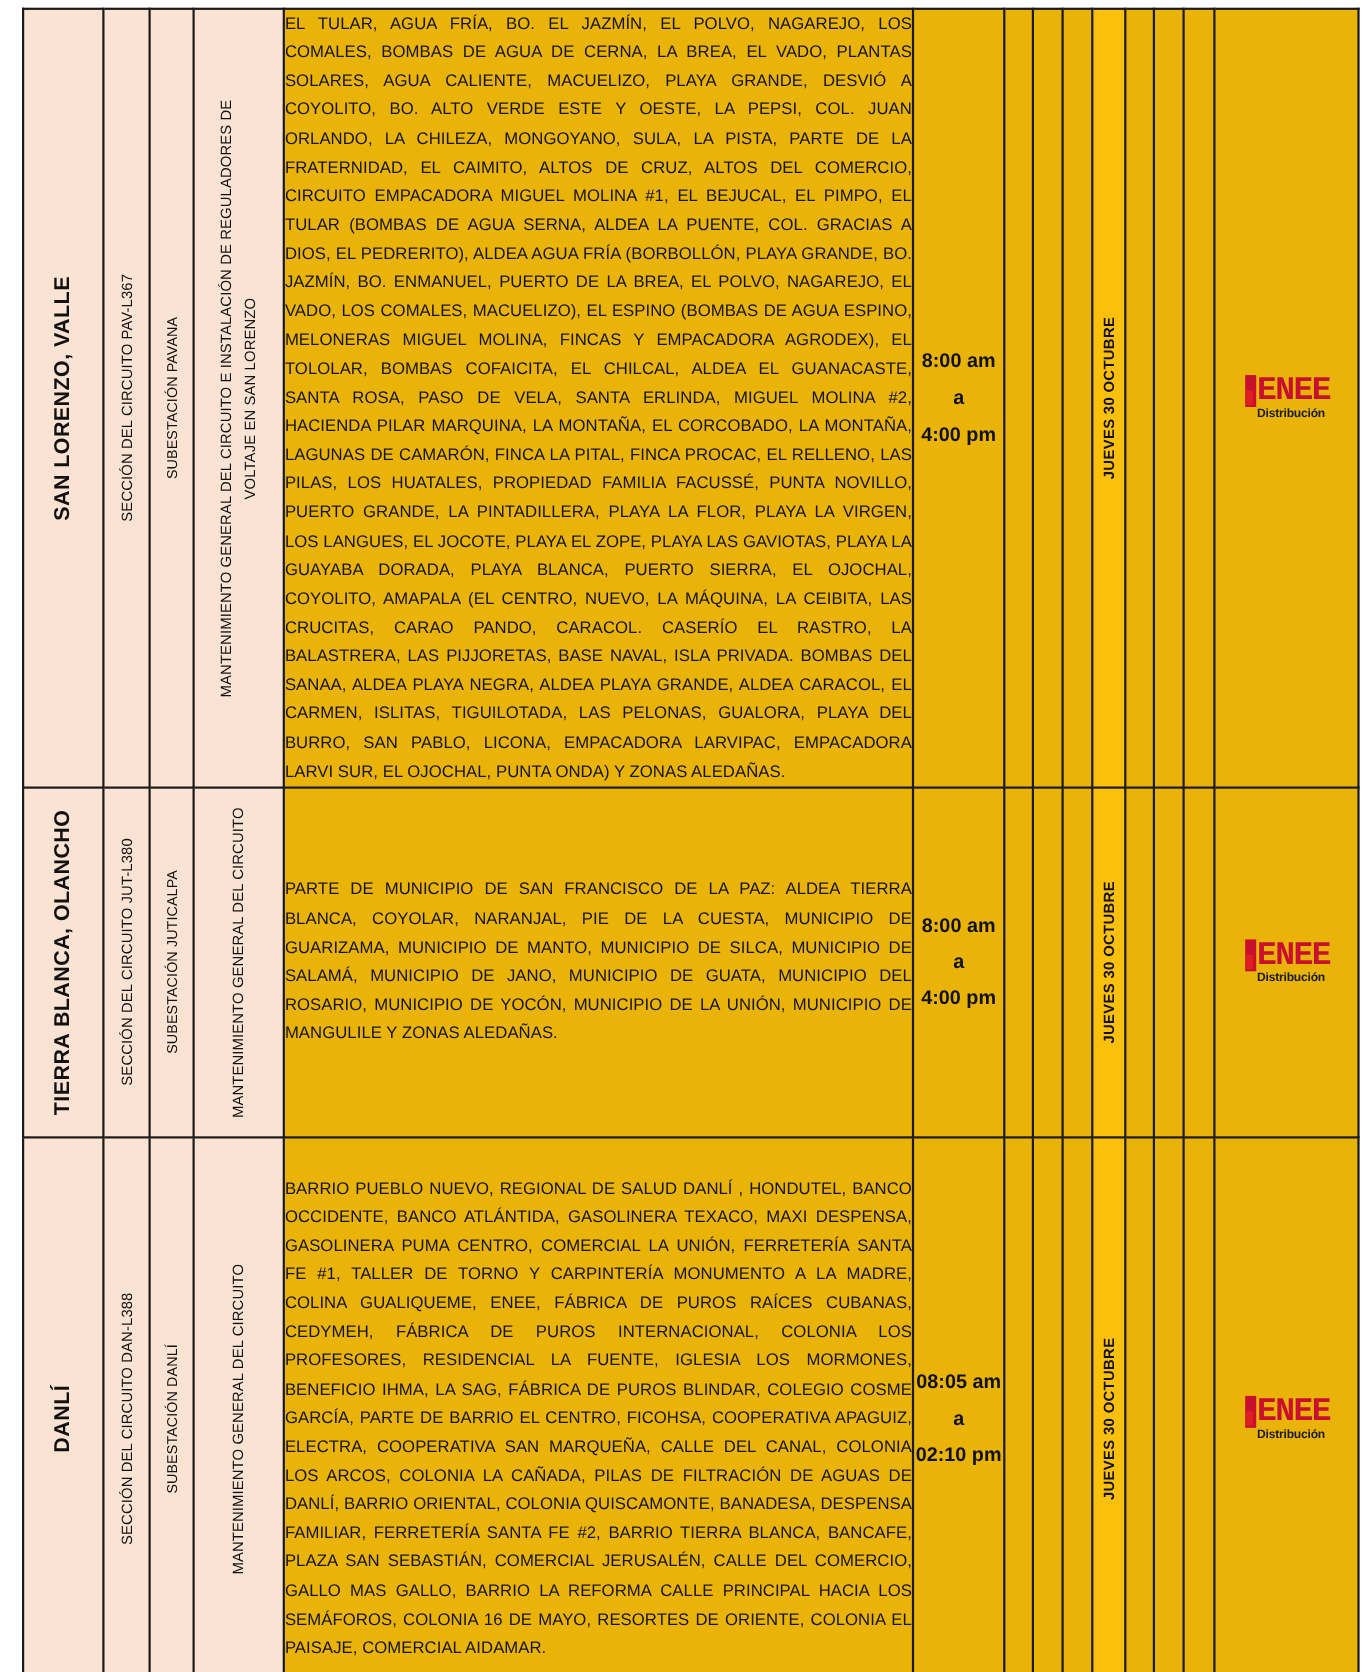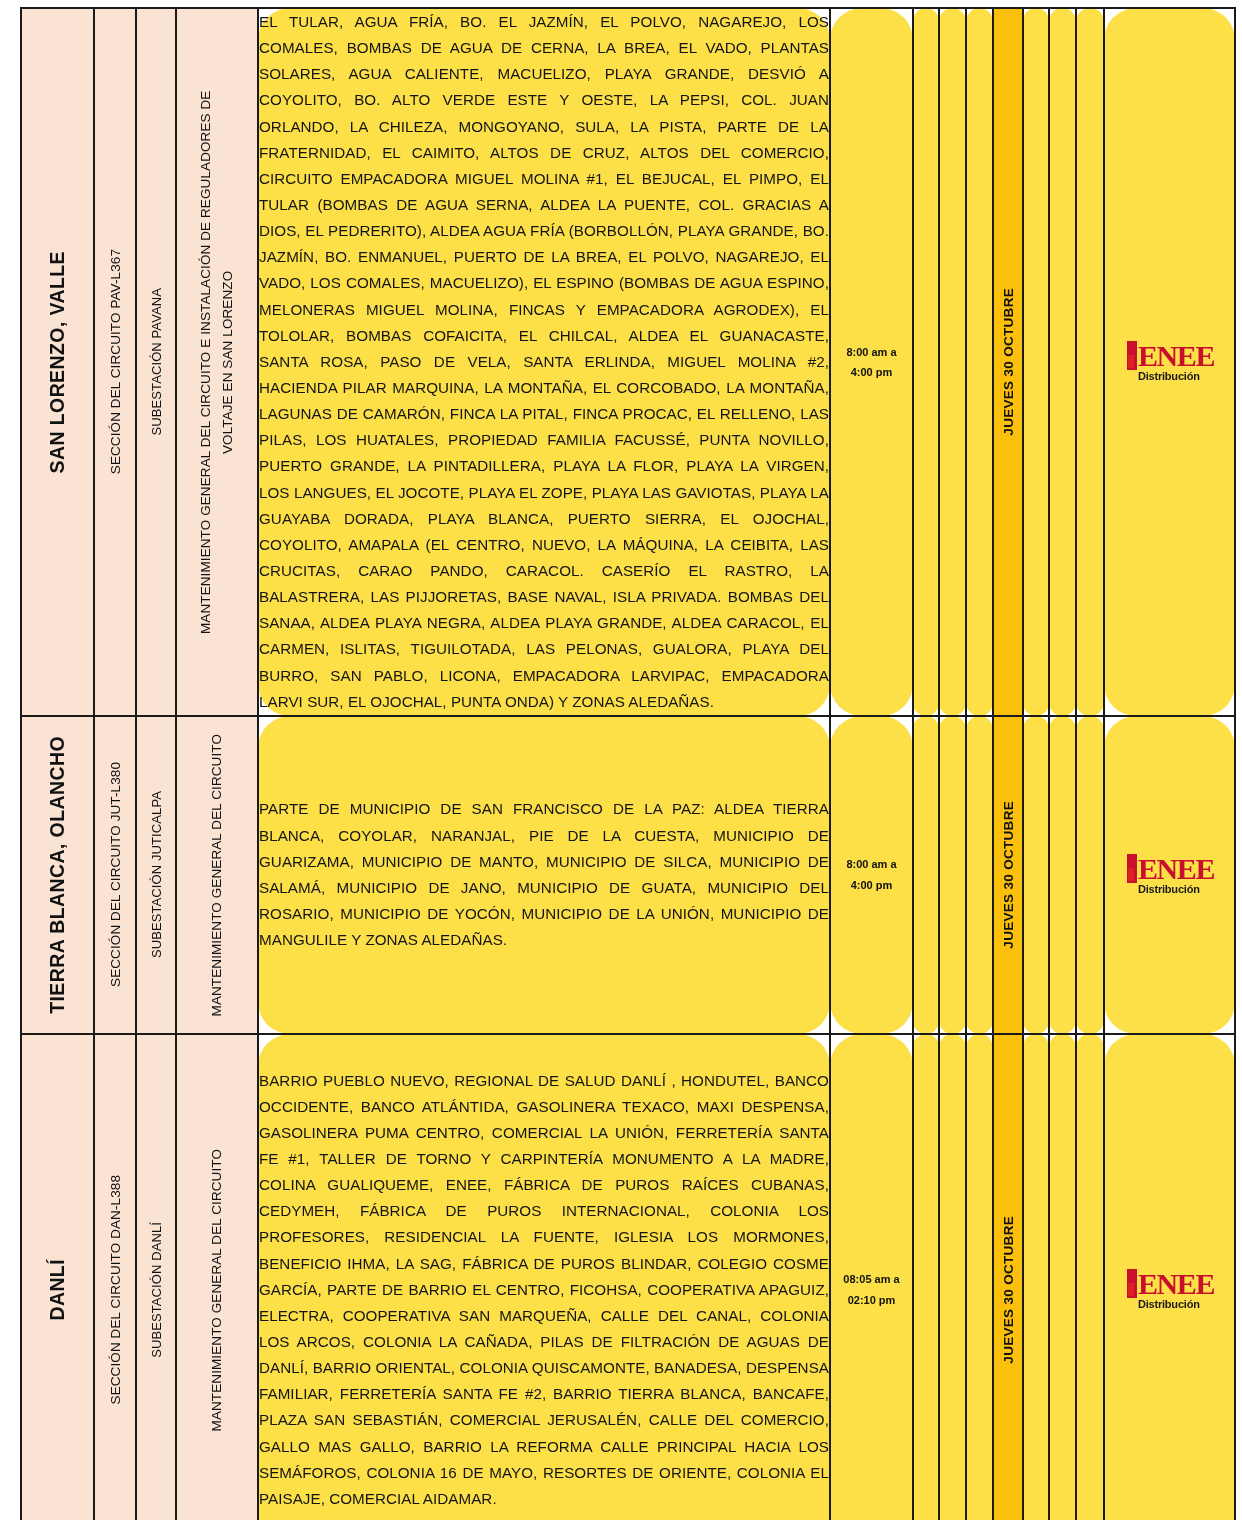--- a/index.html
+++ b/index.html
@@ -49,21 +49,21 @@
   col.c-n2     { width: 27px; }
   col.c-n3     { width: 27px; }
   col.c-day    { width: 30px; }
   col.c-n4     { width: 26px; }
   col.c-n5     { width: 27px; }
   col.c-n6     { width: 28px; }
   col.c-logo   { width: 131px; }
 
   
   .beige { background: #fae3d3; }
-  .white { background: #fde047; border-radius: 32px; }
+  .white { background: #eab308; }
   .dayband { background: #fbc00b; }
 
   
   .vwrap {
     display: flex;
     align-items: center;
     justify-content: center;
     height: 100%;
     width: 100%;
   }
@@ -117,21 +117,21 @@
     text-justify: inter-word;
     color: #141414;
     vertical-align: middle;
     letter-spacing: 0.05px;
   }
   .desc p { margin: 0; }
 
   
   .time {
     text-align: center;
-    font-size: 11px;
+    font-size: 18px;
     font-weight: bold;
     color: #111111;
     line-height: 1.85;
     padding: 2px 4px;
   }
 
   
   .logo-cell { text-align: center; }
   .logo {
     display: inline-flex;
@@ -160,21 +160,21 @@
     top: 14px;
     width: 6px;
     height: 13px;
     background: #e02020;
   }
   .logo-word {
     font-size: 30px;
     font-weight: bold;
     color: #c8102e;
     letter-spacing: -1.4px;
-    font-family: Liberation Serif, serif;
+    font-family: Liberation Mono, monospace;
     line-height: 0.95;
   }
   .logo-sub {
     font-size: 11px;
     font-weight: bold;
     color: #1a1a1a;
     letter-spacing: -0.2px;
     margin-top: 1px;
     margin-left: 11px;
     font-family: "Liberation Sans", sans-serif;

